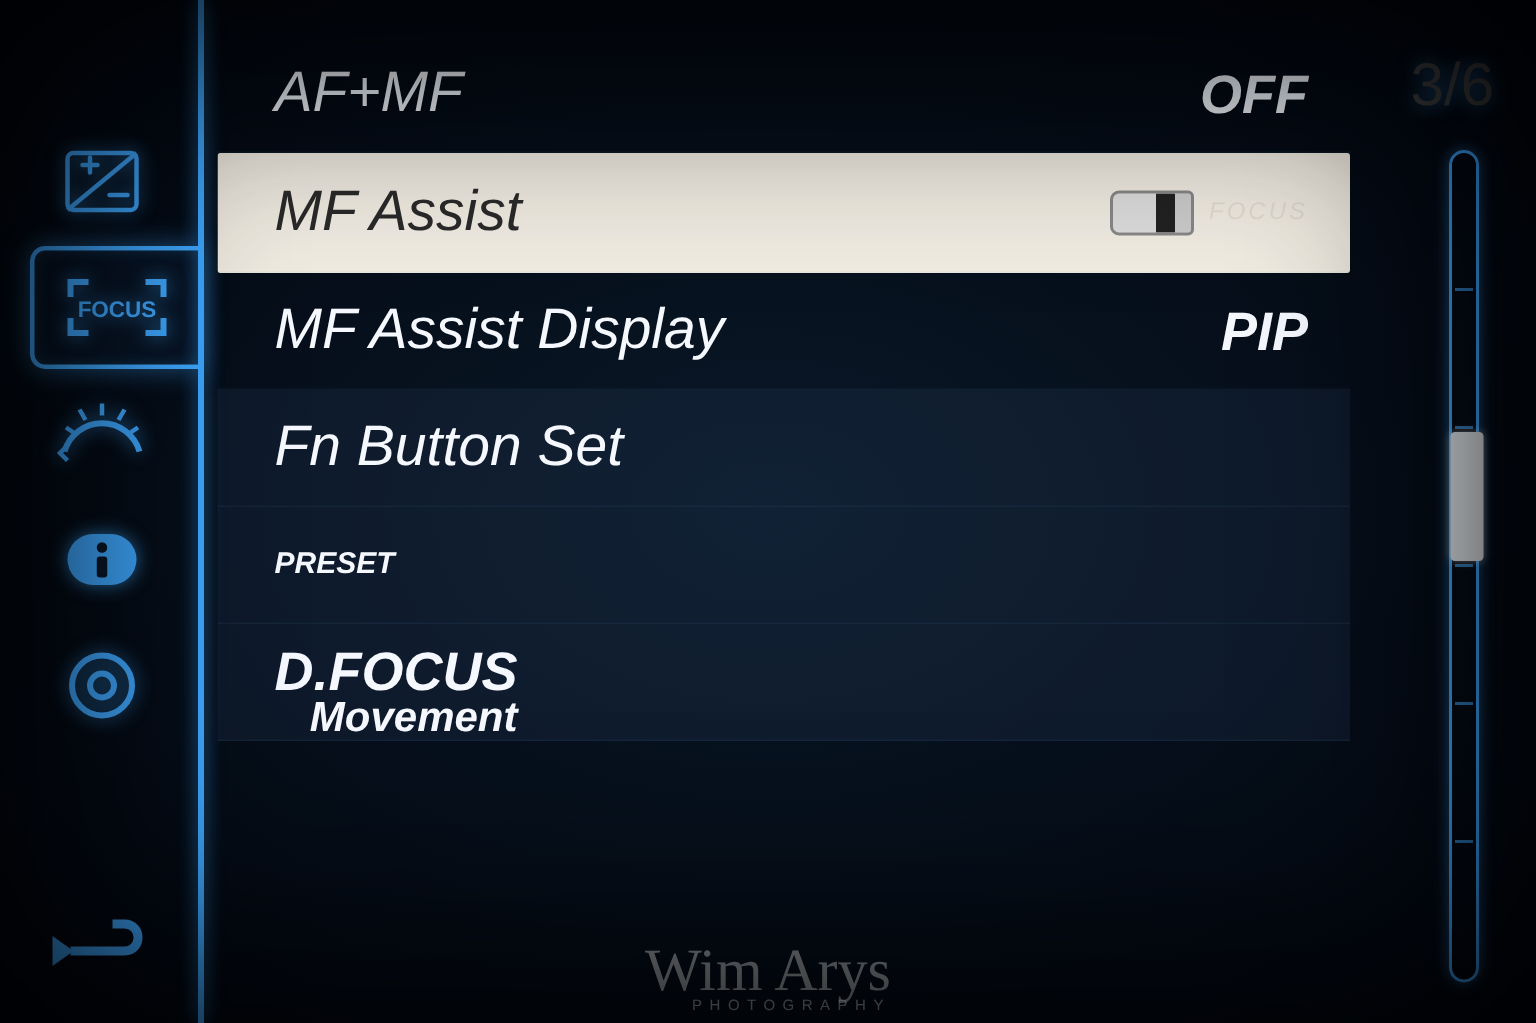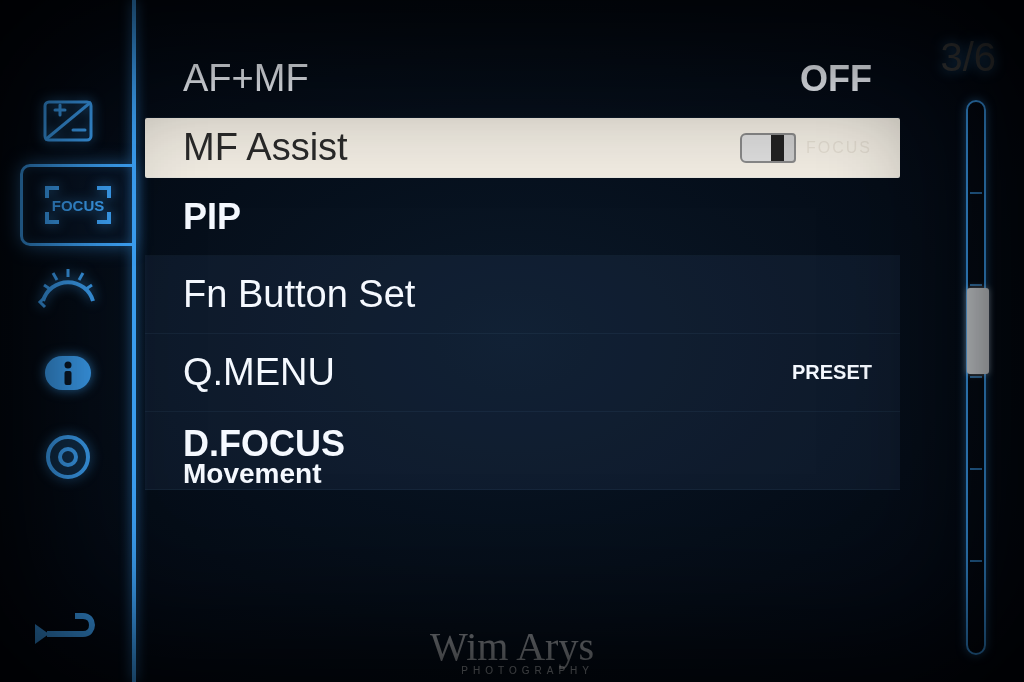--- a/index.html
+++ b/index.html
@@ -55,46 +55,47 @@
       top: 0;
       width: 4px;
       height: 682px;
       background: #3fa8ff;
       box-shadow: 0 0 12px rgba(63,168,255,0.8);
     }
     
     .menu {
       position: absolute;
       left: 145px;
-      top: 40px;
+      top: 24px;
       width: 755px;
+      font-style: italic;
     }
     .row {
       display: flex;
       align-items: center;
       justify-content: space-between;
       padding: 0 28px 0 38px;
       height: 78px;
       color: #f5f9ff;
       font-size: 38px;
       font-weight: 500;
       border-bottom: 1px solid rgba(120,160,200,0.08);
     }
     .row.alt { background: rgba(40,60,90,0.25); }
     .row.selected {
       background: #f2ede3;
       color: #2a2a2a;
       border-radius: 2px;
-      height: 60px;
+      height: 80px;
     }
     .row .value {
       font-size: 36px;
       font-weight: 600;
       color: #f5f9ff;
-      text-align: left;
+      text-align: right;
     }
     .value-stack { line-height: 0.95; font-size: 26px; text-align: right; margin-top: 14px; }
     .value-stack .sub { font-size: 28px; }
     .lens-icon {
       display: inline-block;
       width: 56px;
       height: 30px;
       border: 2px solid #888;
       border-radius: 6px 4px 4px 6px;
       position: relative;
@@ -244,31 +245,31 @@
 
     <div class="row selected">
       <span>MF Assist</span>
       <span class="value-sel-wrap">
         <span class="lens-icon"></span>
         <span style="opacity:0.35">FOCUS</span>
       </span>
     </div>
 
     <div class="row">
+      <span>MF Assist Display</span>
       <span class="value">PIP</span>
     </div>
 
     <div class="row alt">
       <span>Fn Button Set</span>
       <span class="value"></span>
     </div>
 
 
     <div class="row alt">
-      <span>Q.MENU</span>
       <span class="value" style="font-size:20px">PRESET</span>
     </div>
 
 
     <div class="row alt">
       <span class="value value-stack">
         <div style="font-weight:700">D.FOCUS</div>
         <div class="sub">Movement</div>
       </span>
     </div>

